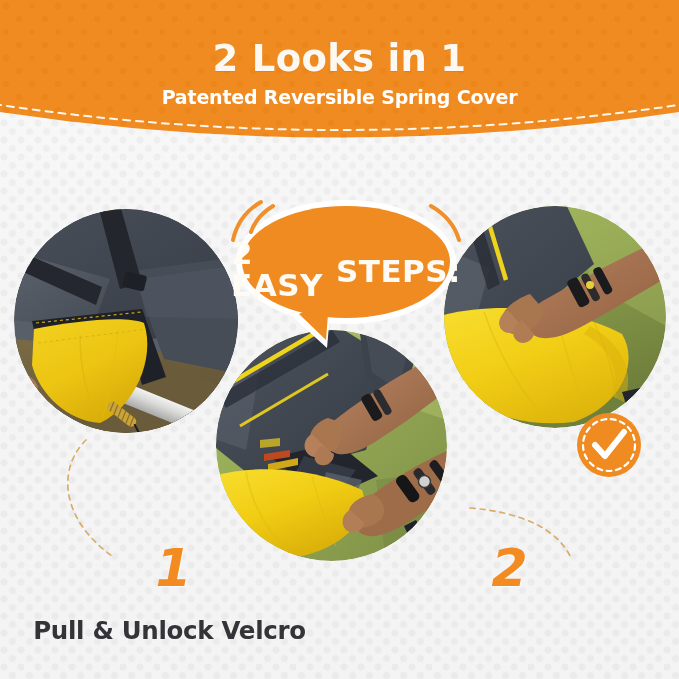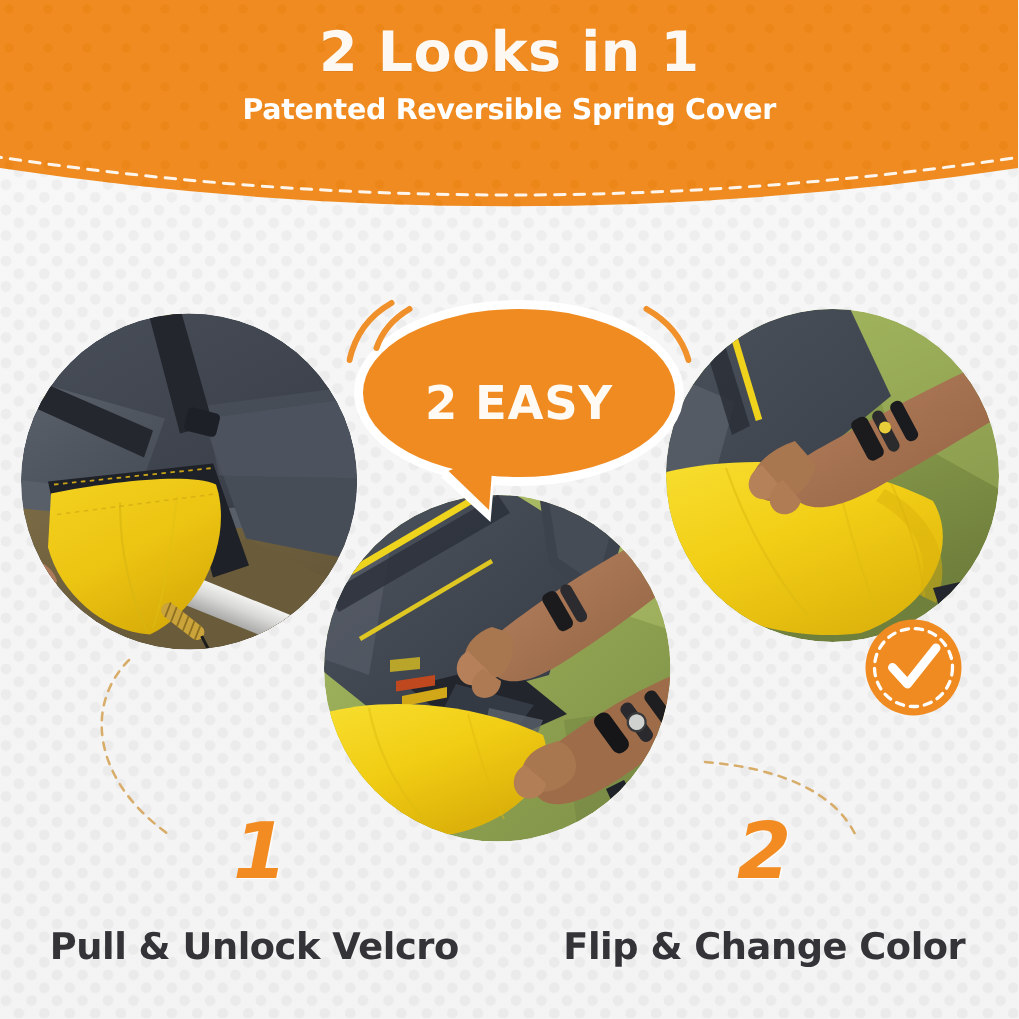--- a/index.html
+++ b/index.html
@@ -27,21 +27,21 @@
   }
 
   
   .header{
     position:absolute;left:0;top:0;width:679px;height:160px;overflow:hidden;
   }
   .header-svg{position:absolute;left:0;top:0;}
   .header-text{
     position:absolute;left:0;top:0;width:679px;height:160px;
     display:flex;flex-direction:column;align-items:center;justify-content:flex-start;
-    padding-top:16px;box-sizing:border-box;pointer-events:none;
+    padding-top:40px;box-sizing:border-box;pointer-events:none;
   }
   .h-title{
     font-family:"DejaVu Sans",sans-serif;
     font-weight:bold;
     font-size:37px;
     letter-spacing:.3px;
     color:#fdf8f2;
     line-height:1;
     text-shadow:0 1px 0 rgba(190,105,15,.25);
   }
@@ -380,20 +380,21 @@
       </g>
 
       <g fill="none" stroke="#ef8b20" stroke-width="4" stroke-linecap="round" opacity=".95">
         <path d="M2,44 C6,26 16,14 30,6"></path>
         <path d="M20,36 C24,24 32,16 42,10"></path>
         <path d="M200,10 C214,18 224,30 228,44"></path>
       </g>
     </svg>
     <div class="bubble-label">
       <div class="bubble-l1">2 EASY</div>
+      <div class="bubble-l2">STEPS:</div>
     </div>
   </div>
 
   <div class="check-badge">
     <svg width="66" height="66" viewBox="0 0 66 66">
       <circle cx="33" cy="33" r="32" fill="#ef8b20"></circle>
       <circle cx="33" cy="33" r="26" fill="none" stroke="#ffffff" stroke-width="2.2" stroke-dasharray="5 4.5" stroke-linecap="round"></circle>
       <path d="M19,33 L29,44 L48,20" fill="none" stroke="#ffffff" stroke-width="6" stroke-linecap="round" stroke-linejoin="round"></path>
     </svg>
   </div>
@@ -404,17 +405,16 @@
     <path d="M516,520 C498,534 492,546 490,556" fill="none" stroke="#d8ad6a" stroke-width="1.7" stroke-dasharray="5 5" stroke-linecap="round" opacity="0"></path>
   </svg>
 
   <div class="steps">
     <div class="step" id="step-1">
       <div class="step-num">1</div>
       <div class="step-label">Pull &amp; Unlock Velcro</div>
     </div>
     <div class="step" id="step-2">
       <div class="step-num">2</div>
-      <div class="step-label">Flip &amp; Change Color</div>
     </div>
   </div>
 
 </div>
 
 </body></html>

